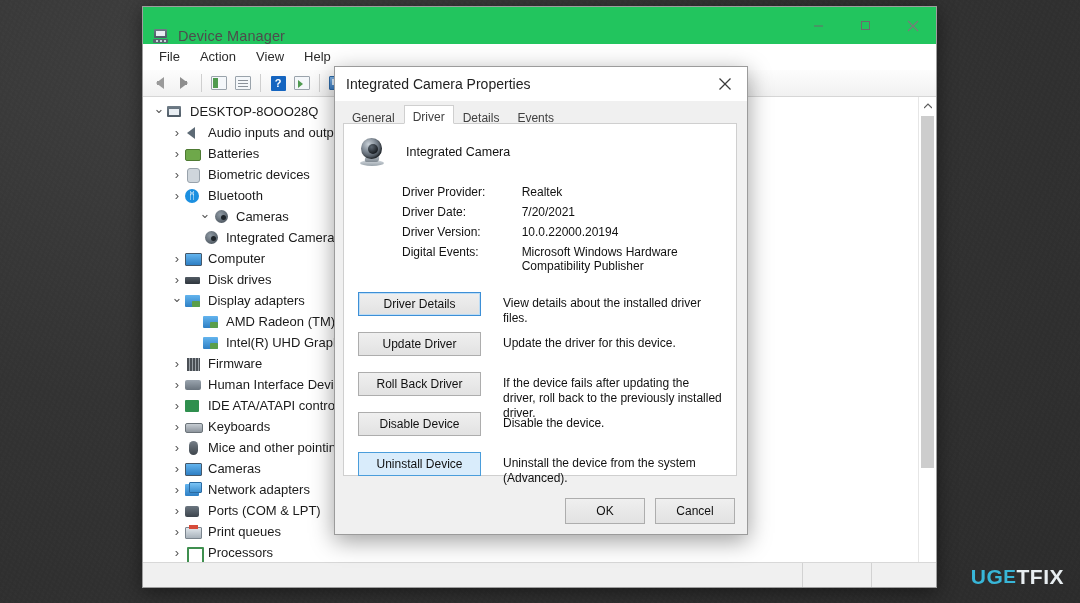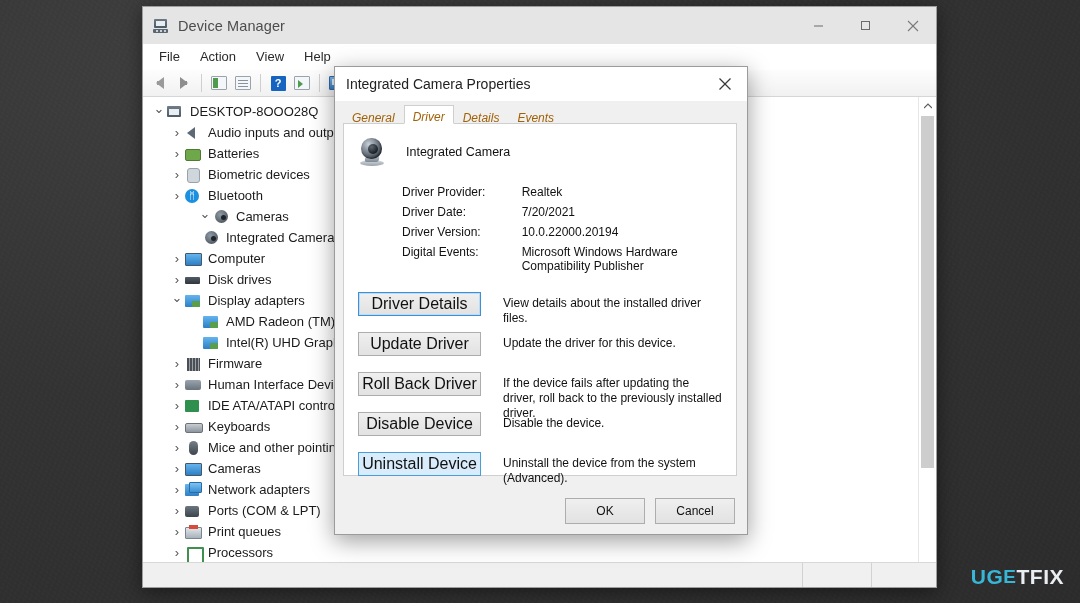--- a/index.html
+++ b/index.html
@@ -36,23 +36,23 @@
     position: absolute;
     left: 142px; top: 6px;
     width: 793px; height: 580px;
     background: #ffffff;
     border: 1px solid #9e9e9e;
     box-shadow: 0 4px 18px rgba(0,0,0,.45);
     overflow: hidden;
   }
   #dm-titlebar {
     height: 37px;
-    background: #e5e5e5;
-    display: flex;
-    align-items: center;
+    background: #22c55e;
+    display: flex;
+    align-items: flex-end;
     position: relative;
   }
   #dm-title-icon {
     margin-left: 10px;
     width: 16px; height: 16px;
     position: relative;
   }
   .ti-mon {
     position: absolute;
     left: 1px; top: 1px;
@@ -337,29 +337,28 @@
   #dlg-tabs {
     height: 22px;
     padding-left: 8px;
     display: flex;
     align-items: flex-end;
     background: #f0f0f0;
     position: relative;
   }
   .tab {
     font-size: 12px;
-    color: #a16207;
+    color: #404040;
     padding: 3px 8px 3px 8px;
     height: 17px;
     line-height: 16px;
     box-sizing: border-box;
     background: #f0f0f0;
     border: 1px solid transparent;
     border-bottom: none;
-    font-style: italic;
   }
   .tab.active {
     background: #ffffff;
     border: 1px solid #cfcfcf;
     border-bottom: 1px solid #ffffff;
     height: 19px;
     margin-bottom: -1px;
     position: relative;
     z-index: 2;
   }
@@ -430,21 +429,21 @@
 
   .action-row {
     display: flex;
     align-items: flex-start;
     margin: 0 0 0 14px;
     height: 40px;
   }
   .act-btn {
     width: 123px;
     height: 24px;
-    font-size: 16px;
+    font-size: 12px;
     color: #111;
     background: linear-gradient(#efefef,#e2e2e2);
     border: 1px solid #adadad;
     display: flex;
     align-items: center;
     justify-content: center;
     flex: 0 0 123px;
     box-sizing: border-box;
   }
   .act-btn.focused {

